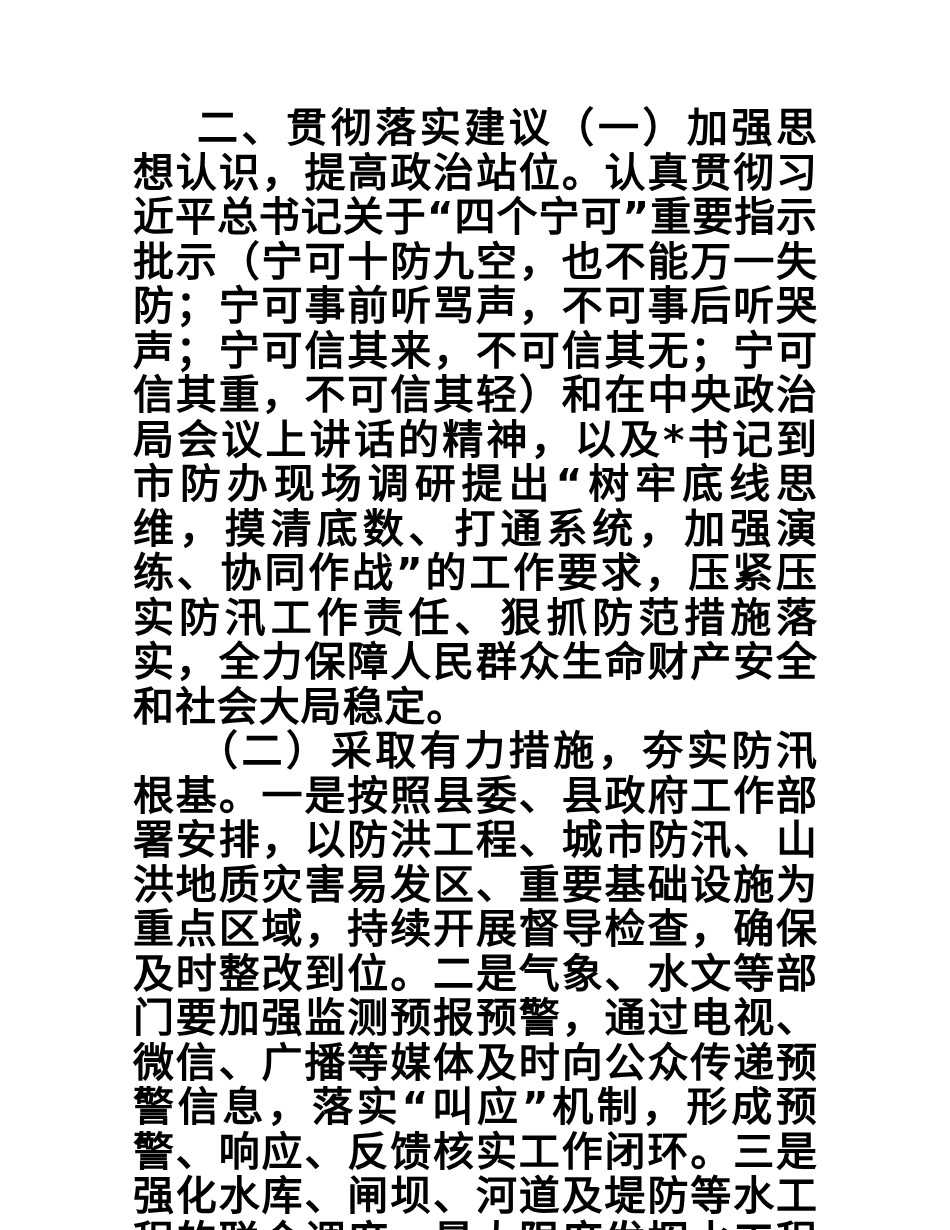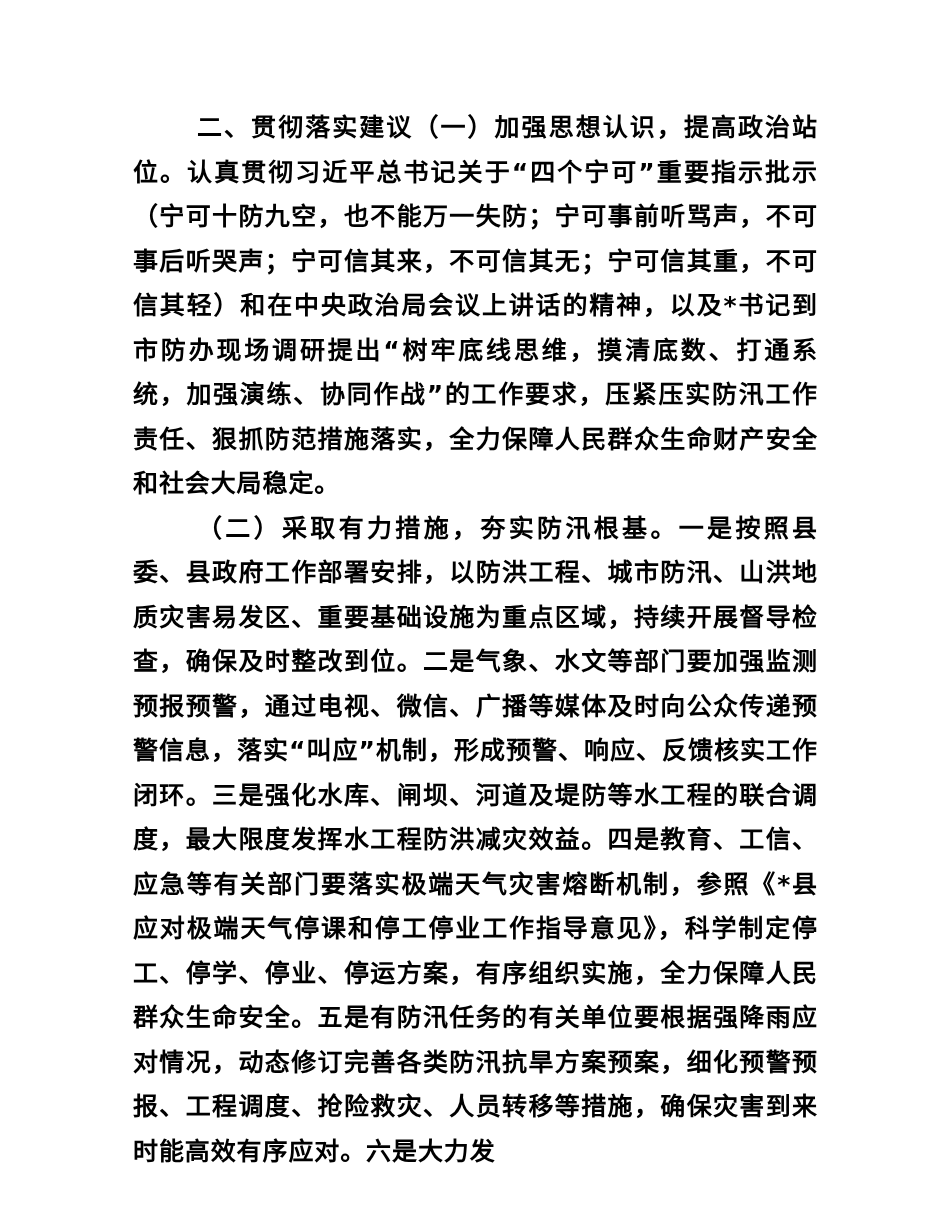--- a/index.html
+++ b/index.html
@@ -22,21 +22,21 @@
   .doc-body {
     position: absolute;
     left: 133px;
     top: 106px;
     width: 685px;
   }
   .para {
     margin: 0 0 0 0;
     font-family: "DejaVu Sans", "Liberation Sans", sans-serif;
     font-weight: bold;
-    font-size: 25px;
+    font-size: 41px;
     line-height: 44.5px;
     color: #000000;
     text-align: justify;
     text-justify: inter-character;
     text-align-last: left;
     letter-spacing: 0.9px;
     text-indent: 64px;
     word-break: break-all;
     white-space: normal;
     -webkit-font-smoothing: antialiased;

